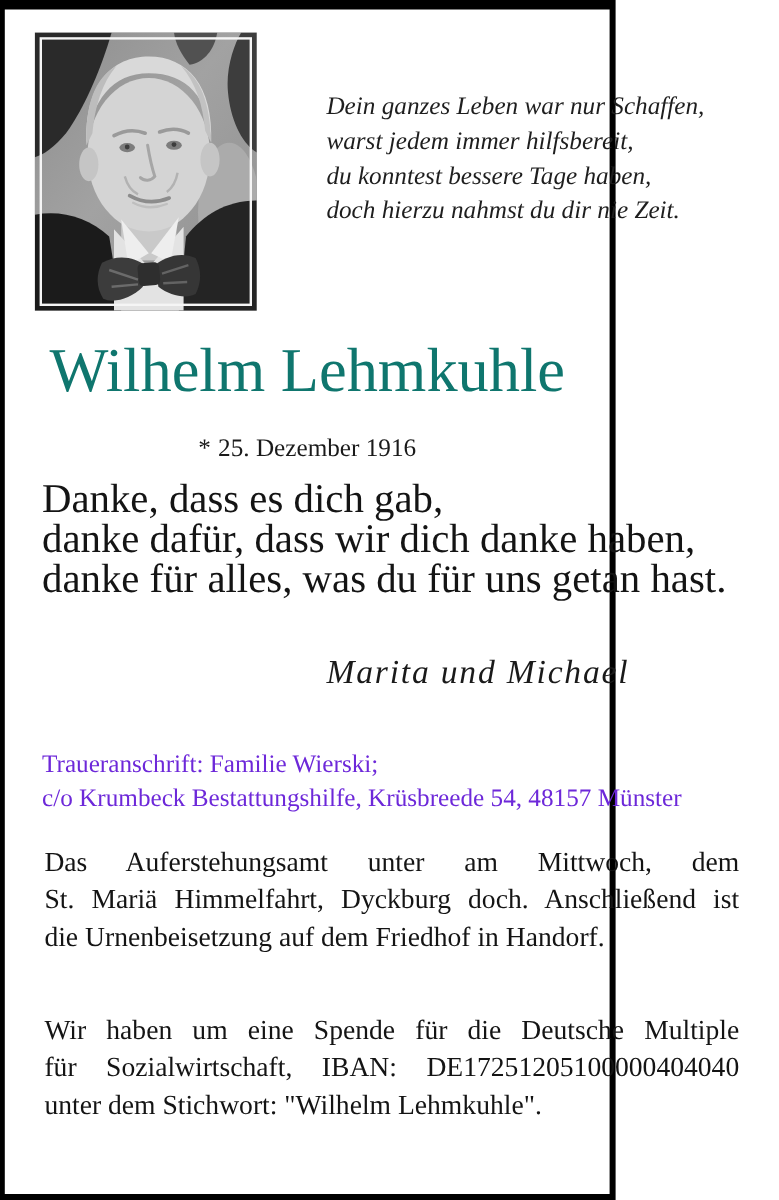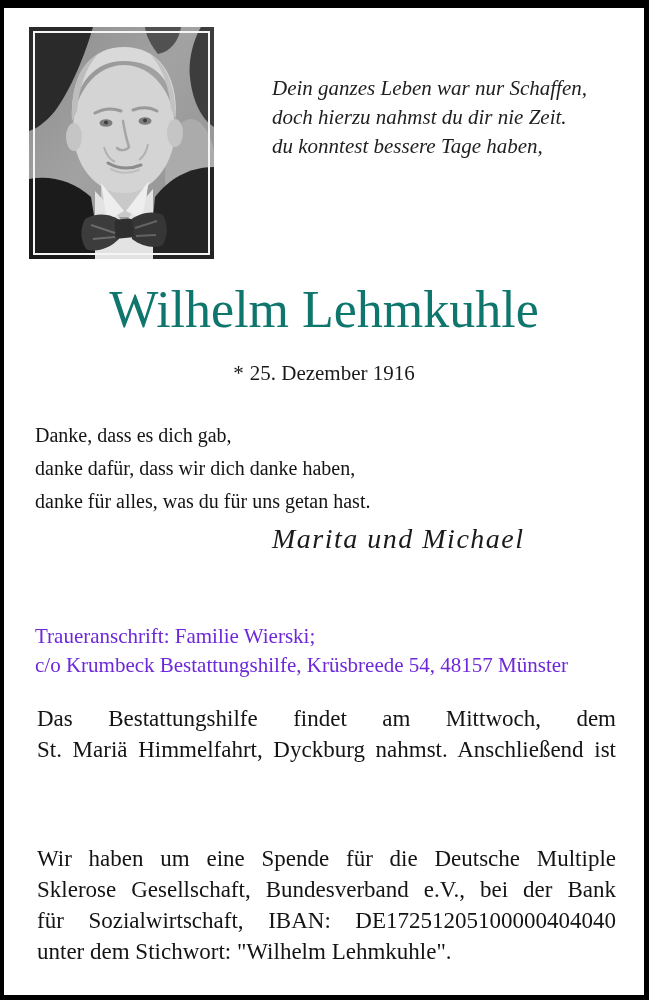--- a/index.html
+++ b/index.html
@@ -1,20 +1,20 @@
 <!DOCTYPE html>
 <html><head>
 <meta charset="utf-8">
 <style>
   html,body { margin:0; padding:0; background:#ffffff; }
   body { width:649px; height:1000px; overflow:hidden; }
 
   .notice {
     position:relative;
-    width:649px; height:1000px;
+    width:513px; height:1000px;
     box-sizing:border-box;
     background:#ffffff;
     border-style:solid;
     border-color:#000000;
     border-width:8px 5px 5px 4px;
     font-family:"Liberation Serif", serif;
     color:#151515;
   }
 
   
@@ -51,27 +51,27 @@
     position:absolute; left:0; right:0; top:352px;
     display:flex; justify-content:center; gap:42px;
     font-size:21px; line-height:26px;
     color:#1a1a1a;
     white-space:nowrap;
   }
   .date-sym { display:inline-block; margin-right:6px; }
 
   
   .thanks {
-    position:absolute; left:31px; top:411px;
-    font-size:20px; line-height:33px;
+    position:absolute; left:31px; top:392px;
+    font-size:34px; line-height:33px;
     color:#141414;
     white-space:nowrap;
   }
   .signature {
-    position:absolute; left:268px; top:515px;
+    position:absolute; left:268px; top:537px;
     font-style:italic;
     font-size:28px; line-height:32px;
     letter-spacing:1.5px;
     color:#1a1a1a;
     white-space:nowrap;
   }
 
   
   .address {
     position:absolute; left:31px; top:614px;
@@ -150,22 +150,23 @@
       <path d="M134 188 C121 182 107 188 100 194 L103 212 C113 220 127 222 134 218 C139 208 139 198 134 188 Z" fill="#363636"></path>
       <rect x="86" y="192" width="18" height="19" rx="4" fill="#2e2e2e" transform="rotate(-5 95 201)"></rect>
       <path d="M62 198 l24 8 M64 212 l22 -2" stroke="#6b6b6b" stroke-width="2"></path>
       <path d="M128 194 l-22 7 M127 208 l-20 1" stroke="#636363" stroke-width="2"></path>
     </svg>
     <div class="photo-frame"></div>
   </div>
 
   <div class="poem">
     <div>Dein ganzes Leben war nur Schaffen,</div>
+    <div>warst jedem immer hilfsbereit,</div>
+    <div>du konntest bessere Tage haben,</div>
     <div>doch hierzu nahmst du dir nie Zeit.</div>
-    <div>du konntest bessere Tage haben,</div>
   </div>
 
   <div class="name">Wilhelm Lehmkuhle</div>
 
   <div class="dates">
     <span>
       <span class="date-sym">*</span><span>25. Dezember 1916</span>
     </span>
   </div>
 
@@ -176,24 +177,24 @@
   </div>
 
   <div class="signature">Marita und Michael</div>
 
   <div class="address">
     <div>Traueranschrift: Familie Wierski;</div>
     <div>c/o Krumbeck Bestattungshilfe, Krüsbreede 54, 48157 Münster</div>
   </div>
 
   <div class="para service">
-    <div class="jline">Das Bestattungshilfe findet am Mittwoch, dem</div>
-    <div class="jline">St. Mariä Himmelfahrt, Dyckburg nahmst. Anschließend ist</div>
+    <div class="jline">Das Auferstehungsamt unter am Mittwoch, dem</div>
+    <div class="jline">St. Mariä Himmelfahrt, Dyckburg doch. Anschließend ist</div>
+    <div class="jlast">die Urnenbeisetzung auf dem Friedhof in Handorf.</div>
   </div>
 
   <div class="para donation">
     <div class="jline">Wir haben um eine Spende für die Deutsche Multiple</div>
-    <div class="jline">Sklerose Gesellschaft, Bundesverband e.V., bei der Bank</div>
     <div class="jline">für Sozialwirtschaft, IBAN: DE17251205100000404040</div>
     <div class="jlast">unter dem Stichwort: "Wilhelm Lehmkuhle".</div>
   </div>
 
 </div>
 
 </body></html>

